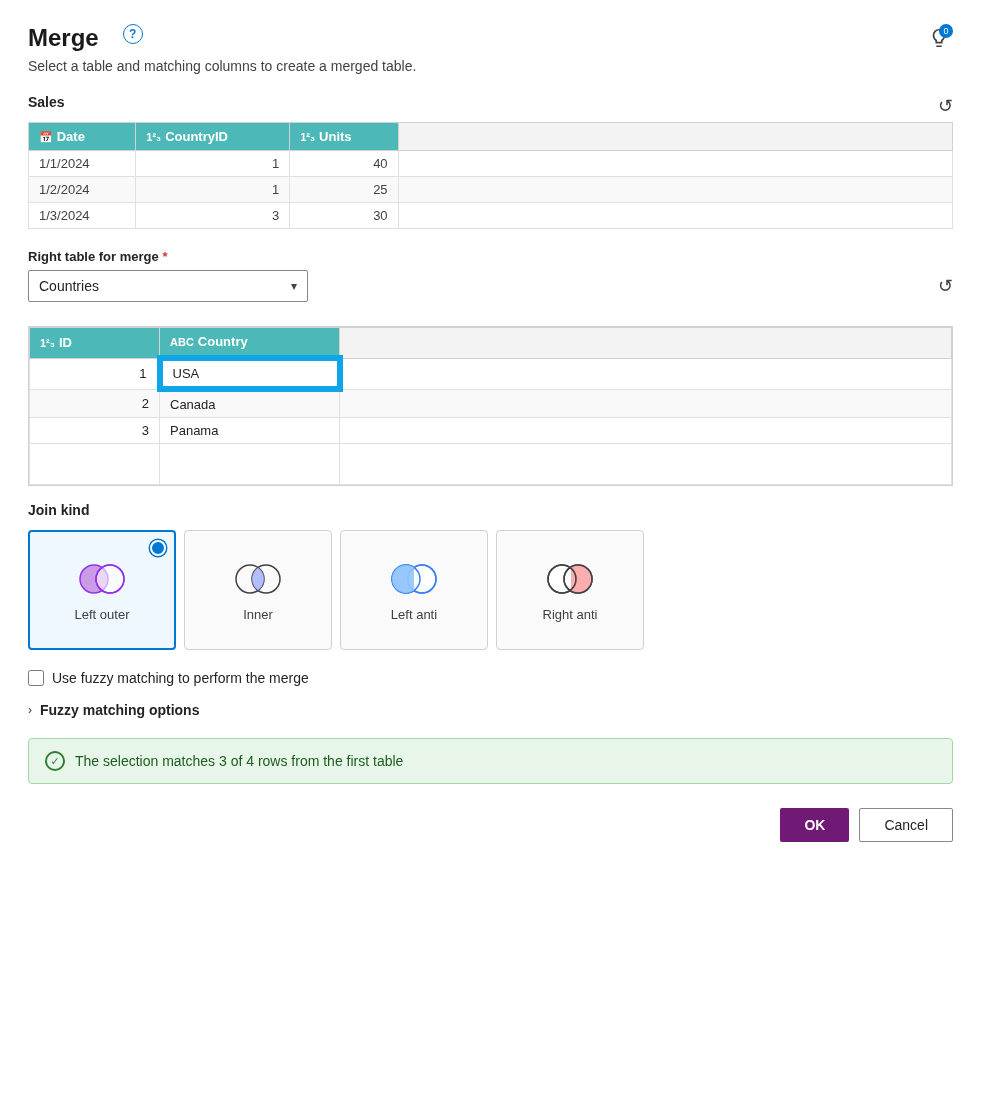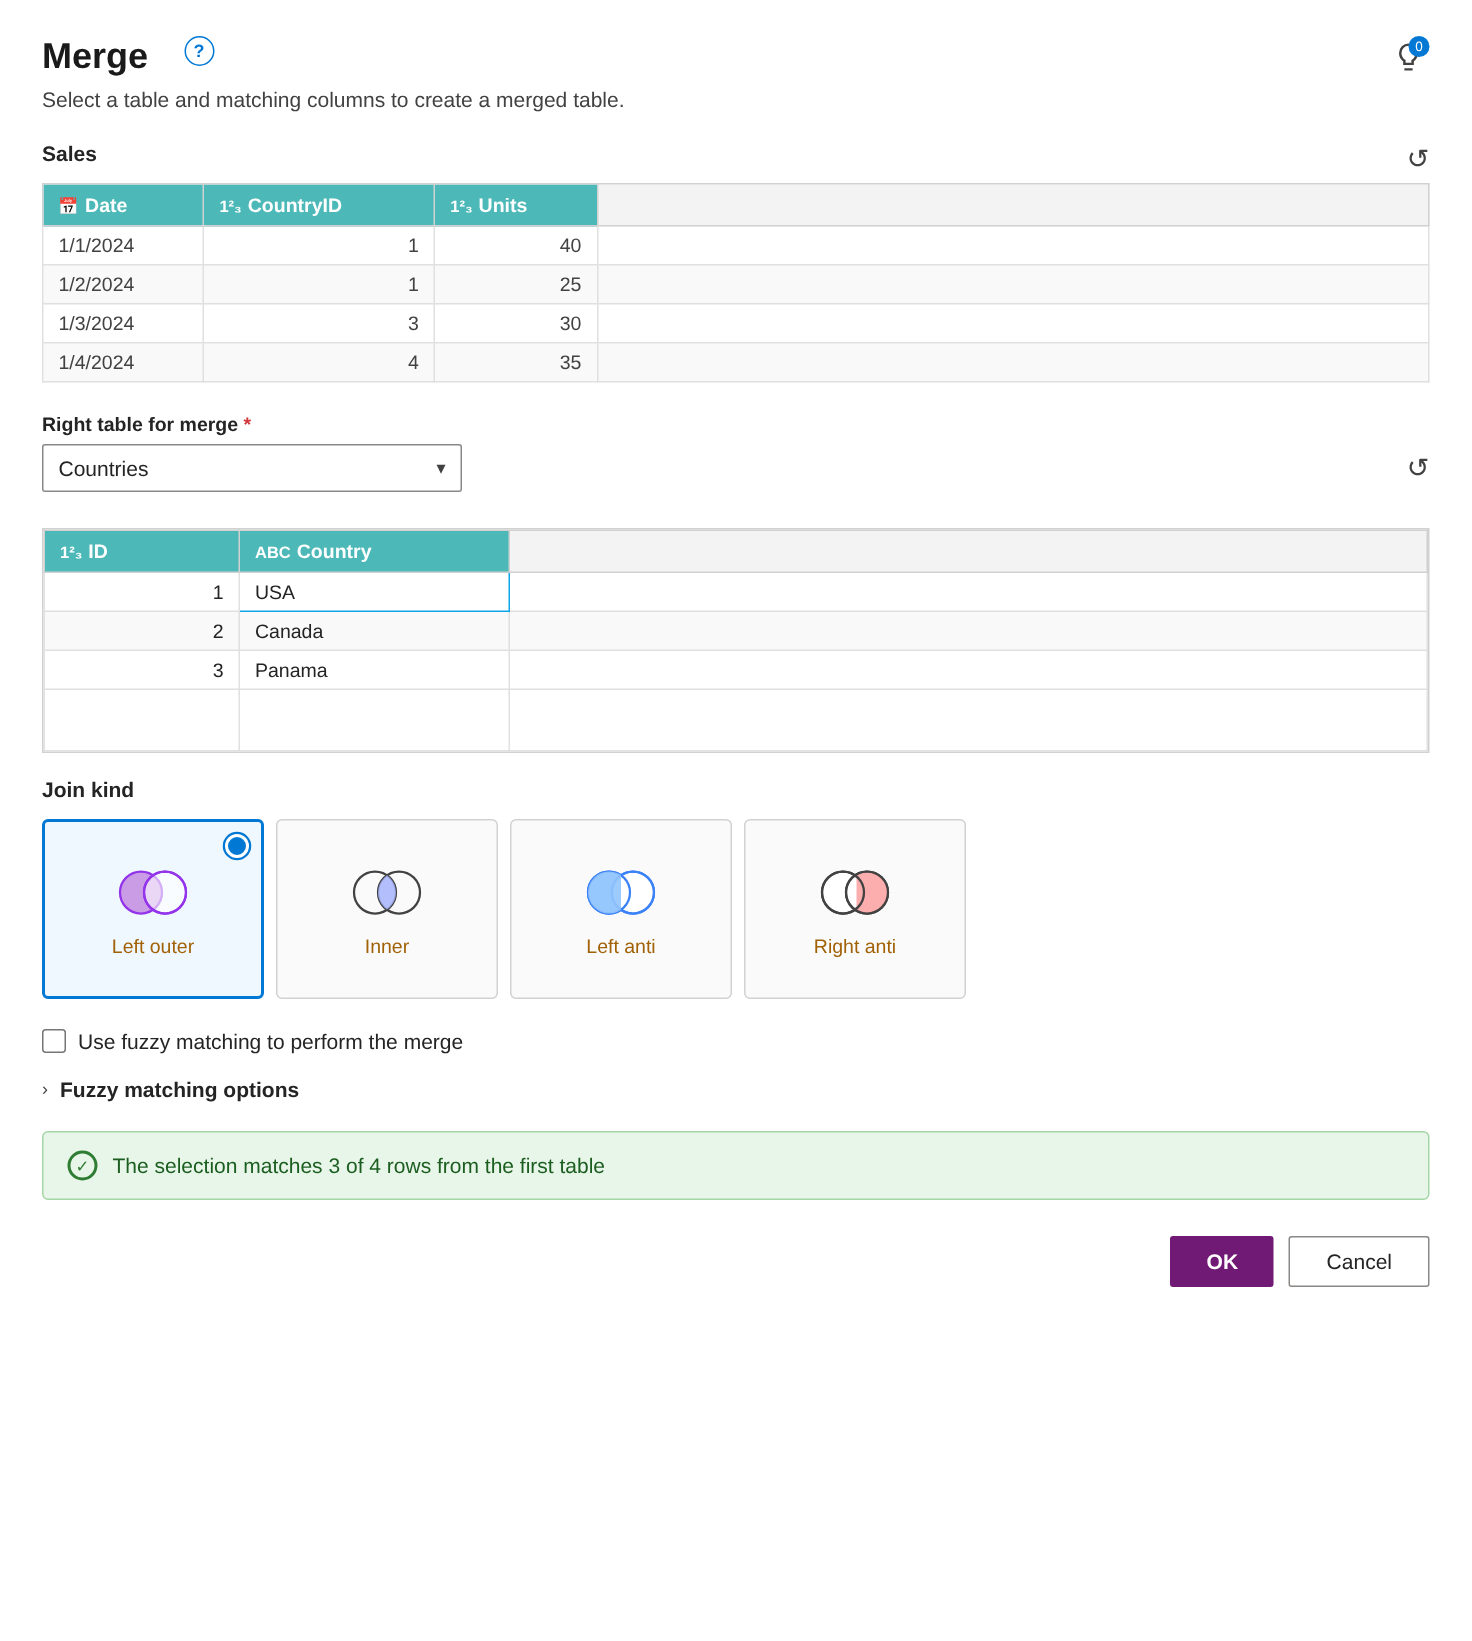--- a/index.html
+++ b/index.html
@@ -234,21 +234,21 @@
 
     .venn-diagram {
       width: 60px;
       height: 40px;
       margin-bottom: 8px;
     }
 
     .join-option-label {
       font-size: 13px;
       text-align: center;
-      color: #a16207;
+      color: #404040;
     }
 
     .fuzzy-row {
       display: flex;
       align-items: center;
       gap: 8px;
       margin-bottom: 16px;
     }
 
     .fuzzy-checkbox {
@@ -390,26 +390,20 @@
         <td>1</td>
         <td>25</td>
         <td></td>
       </tr>
       <tr>
         <td class="left-align">1/3/2024</td>
         <td>3</td>
         <td>30</td>
         <td></td>
       </tr>
-      <tr>
-        <td class="left-align">1/4/2024</td>
-        <td>4</td>
-        <td>35</td>
-        <td></td>
-      </tr>
     </tbody>
   </table>
 </div>
 
 <div class="right-table-section">
   <div class="field-label">
     <span>Right table for merge</span>
     <span class="required-star"> *</span>
   </div>
   <div class="dropdown-row">
@@ -429,21 +423,21 @@
           </th>
           <th style="background:#4db8b8;color:white;border:1px solid #d1d1d1;padding:6px 10px;text-align:left;font-size:13px;font-weight:600;width:180px;">
             <span style="font-size:11px;margin-right:4px;">ABC</span>Country
           </th>
           <th style="background:#f3f3f3;border:1px solid #d1d1d1;padding:6px 10px;"></th>
         </tr>
       </thead>
       <tbody>
         <tr>
           <td style="border:1px solid #e0e0e0;padding:5px 10px;font-size:13px;text-align:right;">1</td>
-          <td style="border:1px solid #0ea5e9;padding:5px 10px;font-size:13px;">USA</td>
+          <td style="border:6px solid #0ea5e9;padding:5px 10px;font-size:13px;">USA</td>
           <td style="border:1px solid #e0e0e0;"></td>
         </tr>
         <tr style="background:#f9f9f9;">
           <td style="border:1px solid #e0e0e0;padding:5px 10px;font-size:13px;text-align:right;background:#f9f9f9;">2</td>
           <td style="border:1px solid #e0e0e0;padding:5px 10px;font-size:13px;background:#f9f9f9;">Canada</td>
           <td style="border:1px solid #e0e0e0;background:#f9f9f9;"></td>
         </tr>
         <tr>
           <td style="border:1px solid #e0e0e0;padding:5px 10px;font-size:13px;text-align:right;">3</td>
           <td style="border:1px solid #e0e0e0;padding:5px 10px;font-size:13px;">Panama</td>

